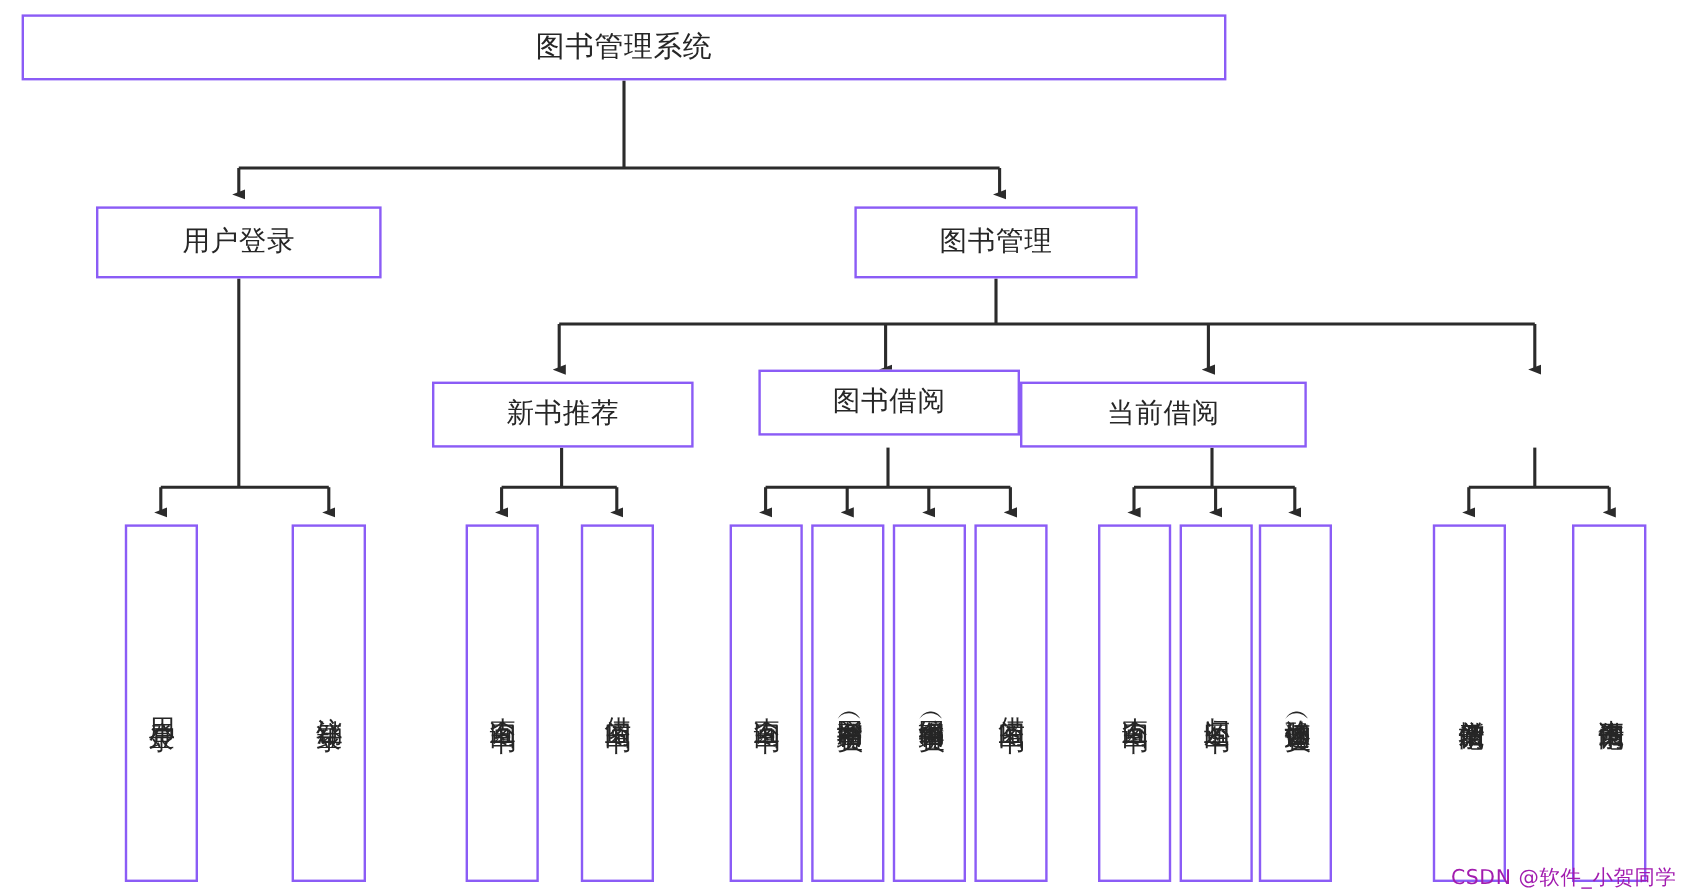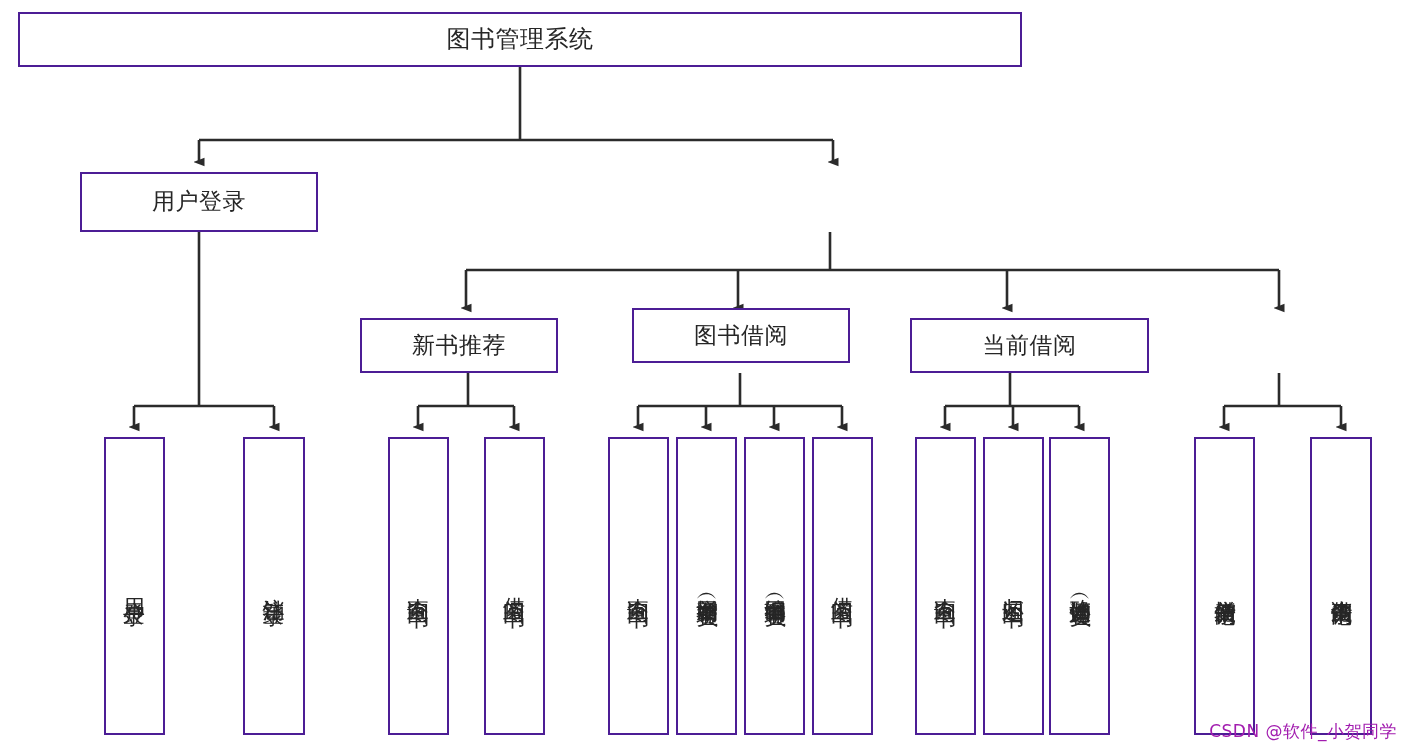--- a/index.html
+++ b/index.html
@@ -23,21 +23,21 @@
     left: 0;
     top: 0;
     width: 1405px;
     height: 747px;
     pointer-events: none;
   }
   .node {
     position: absolute;
     box-sizing: border-box;
     background: #ffffff;
-    border: 2px solid #4c1d95;
+    border: 2px solid #8b5cf6;
     display: flex;
     align-items: center;
     justify-content: center;
     color: #262626;
     z-index: 2;
   }
   .node-label {
     display: block;
     text-align: center;
     line-height: 1.18;
@@ -149,30 +149,33 @@
   </svg>
 
   <div class="node horiz root" style="left:18px;top:12px;width:1004px;height:55px;">
     <span class="node-label">图书管理系统</span>
   </div>
 
   <div class="node horiz" style="left:80px;top:172px;width:238px;height:60px;">
     <span class="node-label">用户登录</span>
   </div>
 
-
-  <div class="node horiz" style="left:360px;top:318px;width:198px;height:55px;">
+  <div class="node horiz" style="left:712px;top:172px;width:236px;height:60px;">
+    <span class="node-label">图书管理</span>
+  </div>
+
+  <div class="node horiz" style="left:360px;top:318px;width:218px;height:55px;">
     <span class="node-label">新书推荐</span>
   </div>
 
   <div class="node horiz" style="left:632px;top:308px;width:218px;height:55px;">
     <span class="node-label">图书借阅</span>
   </div>
 
-  <div class="node horiz" style="left:910px;top:318px;width:239px;height:55px;">
+  <div class="node horiz" style="left:850px;top:318px;width:239px;height:55px;">
     <span class="node-label">当前借阅</span>
   </div>
 
 
   <div class="node vert" style="left:104px;top:437px;width:61px;height:298px;">
     <span class="node-label">用户登录</span>
   </div>
 
   <div class="node vert" style="left:243px;top:437px;width:62px;height:298px;">
     <span class="node-label">注销登录</span>

